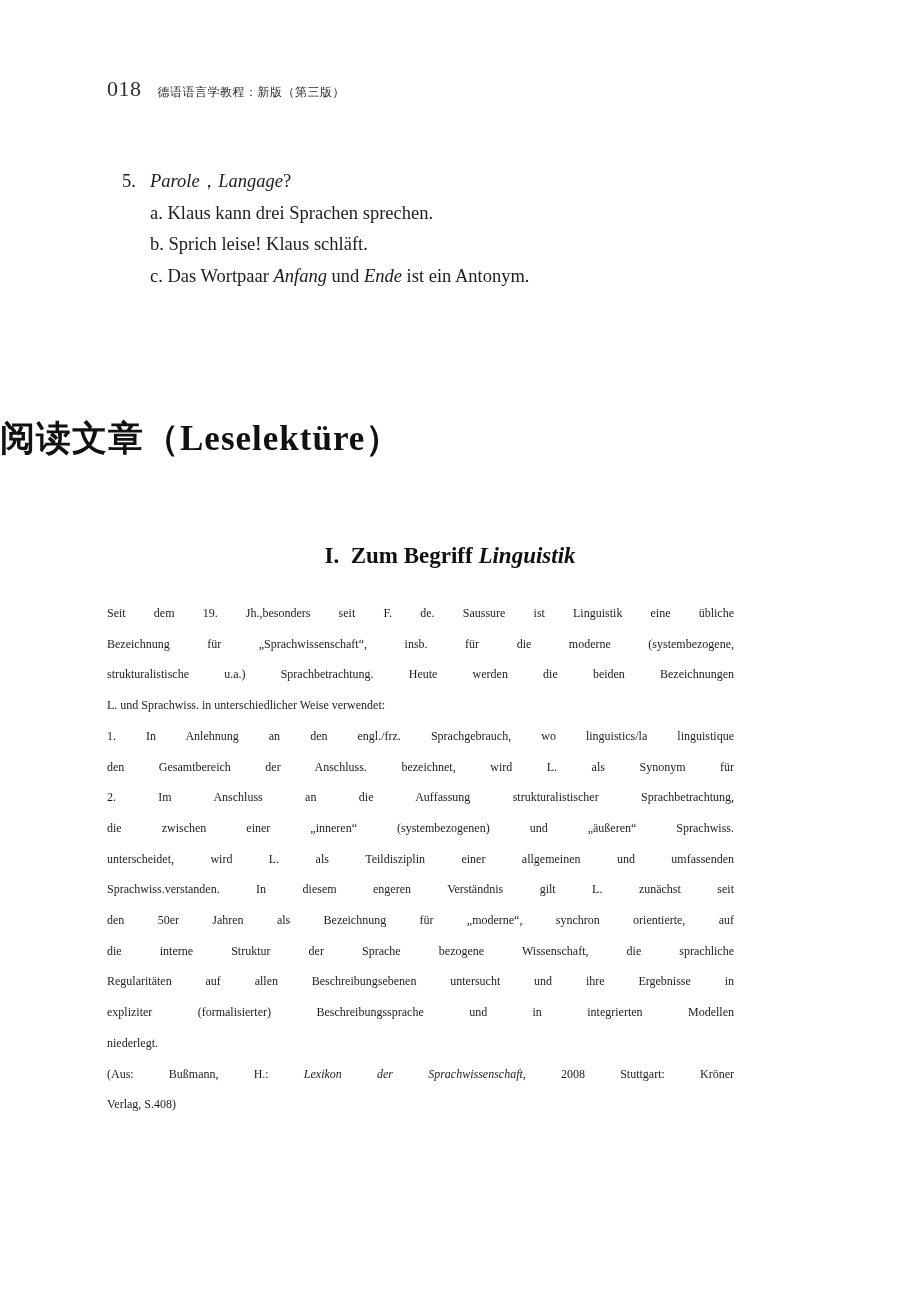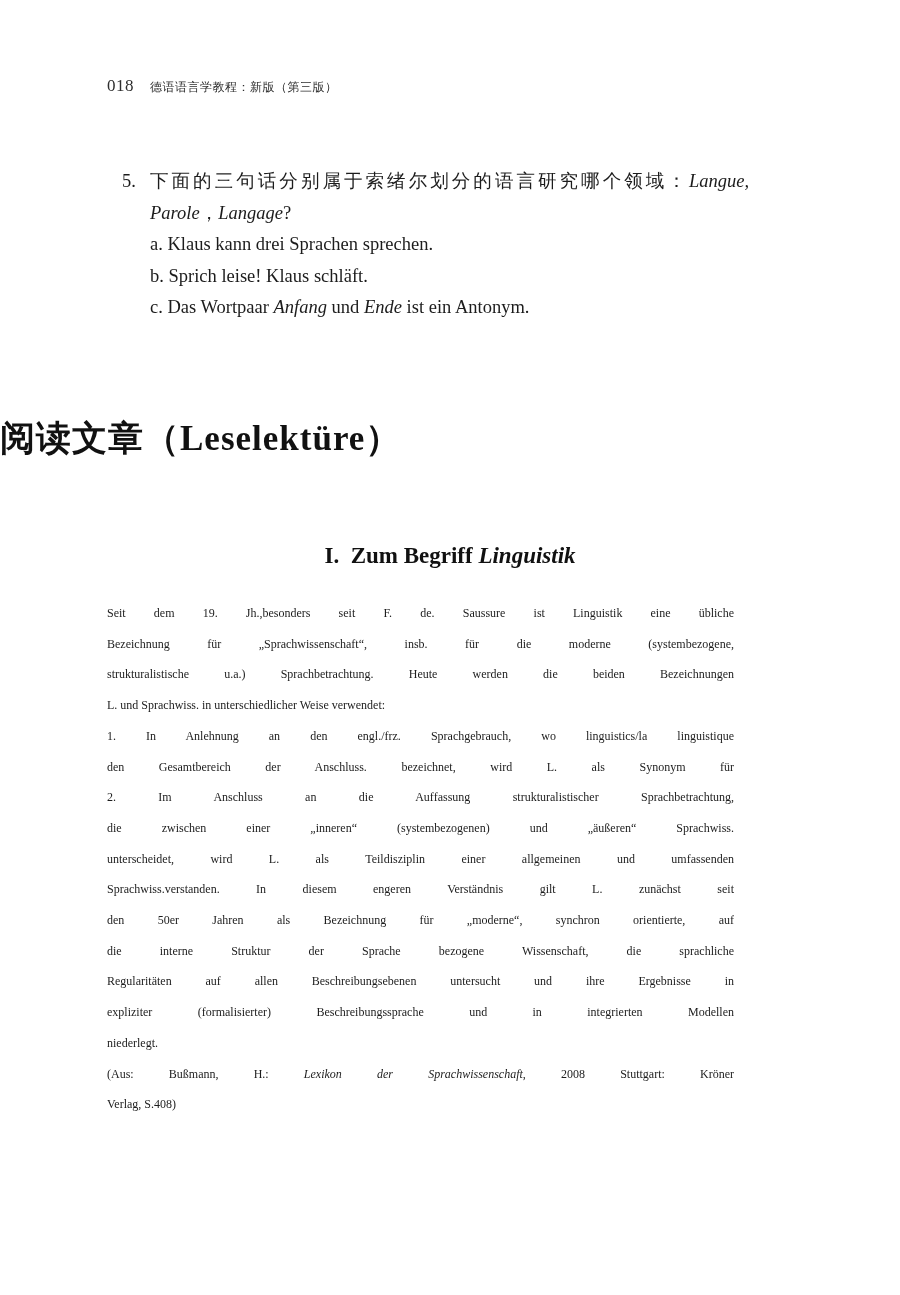--- a/index.html
+++ b/index.html
@@ -15,21 +15,21 @@
   }
   .running-header {
     position: absolute;
     left: 107px;
     top: 76px;
     display: flex;
     align-items: baseline;
     gap: 16px;
     color: #2e2e2e;
   }
-  .page-number { font-size: 17px; letter-spacing: 0.5px; }
+  .page-number { font-size: 22px; letter-spacing: 0.5px; }
   .book-title  { font-size: 12px; letter-spacing: 0.5px; }
 
   .question {
     position: absolute;
     left: 107px;
     top: 166px;
     width: 642px;
     font-size: 18.5px;
     line-height: 31.6px;
   }
@@ -77,21 +77,20 @@
 <div class="page">
 
   <div class="running-header">
     <span class="page-number">018</span>
     <span class="book-title">德语语言学教程：新版（第三版）</span>
   </div>
 
   <div class="question">
     <span class="q-num">5.</span>
     <div class="q-lines">
-        <div class="text-line just"><span>下面的三句话分别属于索绪尔划分的语言研究哪个领域：</span><span class="it">Langue,</span></div>
         <div class="text-line"><span class="it">Parole</span><span>，</span><span class="it">Langage</span><span>?</span></div>
         <div class="text-line"><span>a. Klaus kann drei Sprachen sprechen.</span></div>
         <div class="text-line"><span>b. Sprich leise! Klaus schläft.</span></div>
         <div class="text-line"><span>c. Das Wortpaar </span><span class="it">Anfang</span><span> und </span><span class="it">Ende</span><span> ist ein Antonym.</span></div>
       </div>
   </div>
 
   <div class="section-title">阅读文章（Leselektüre）</div>
 
   <div class="subsection-title"><span>I.  Zum Begriff </span><span class="it">Linguistik</span></div>

